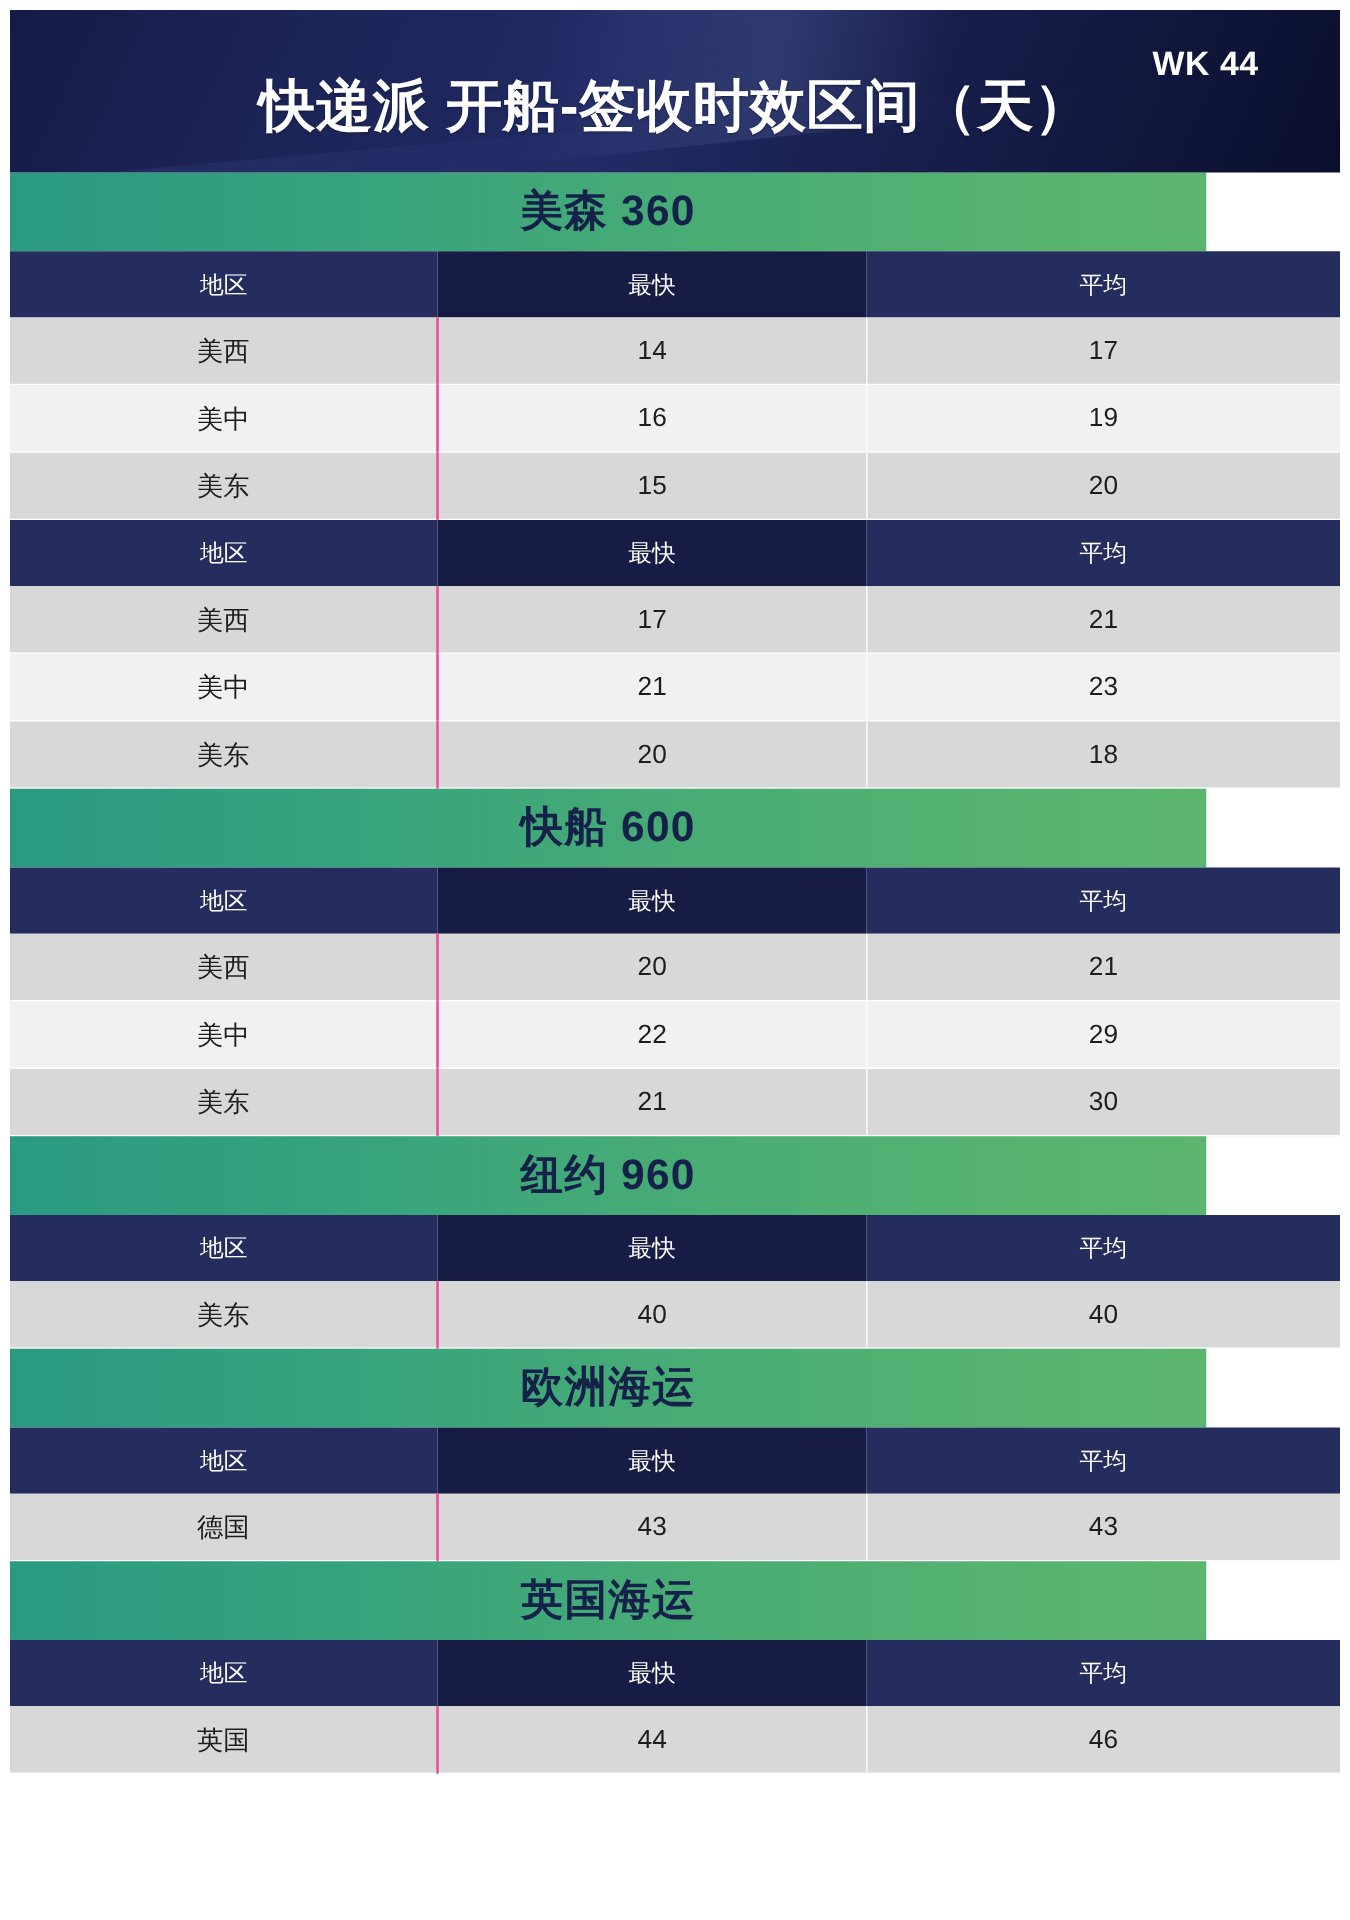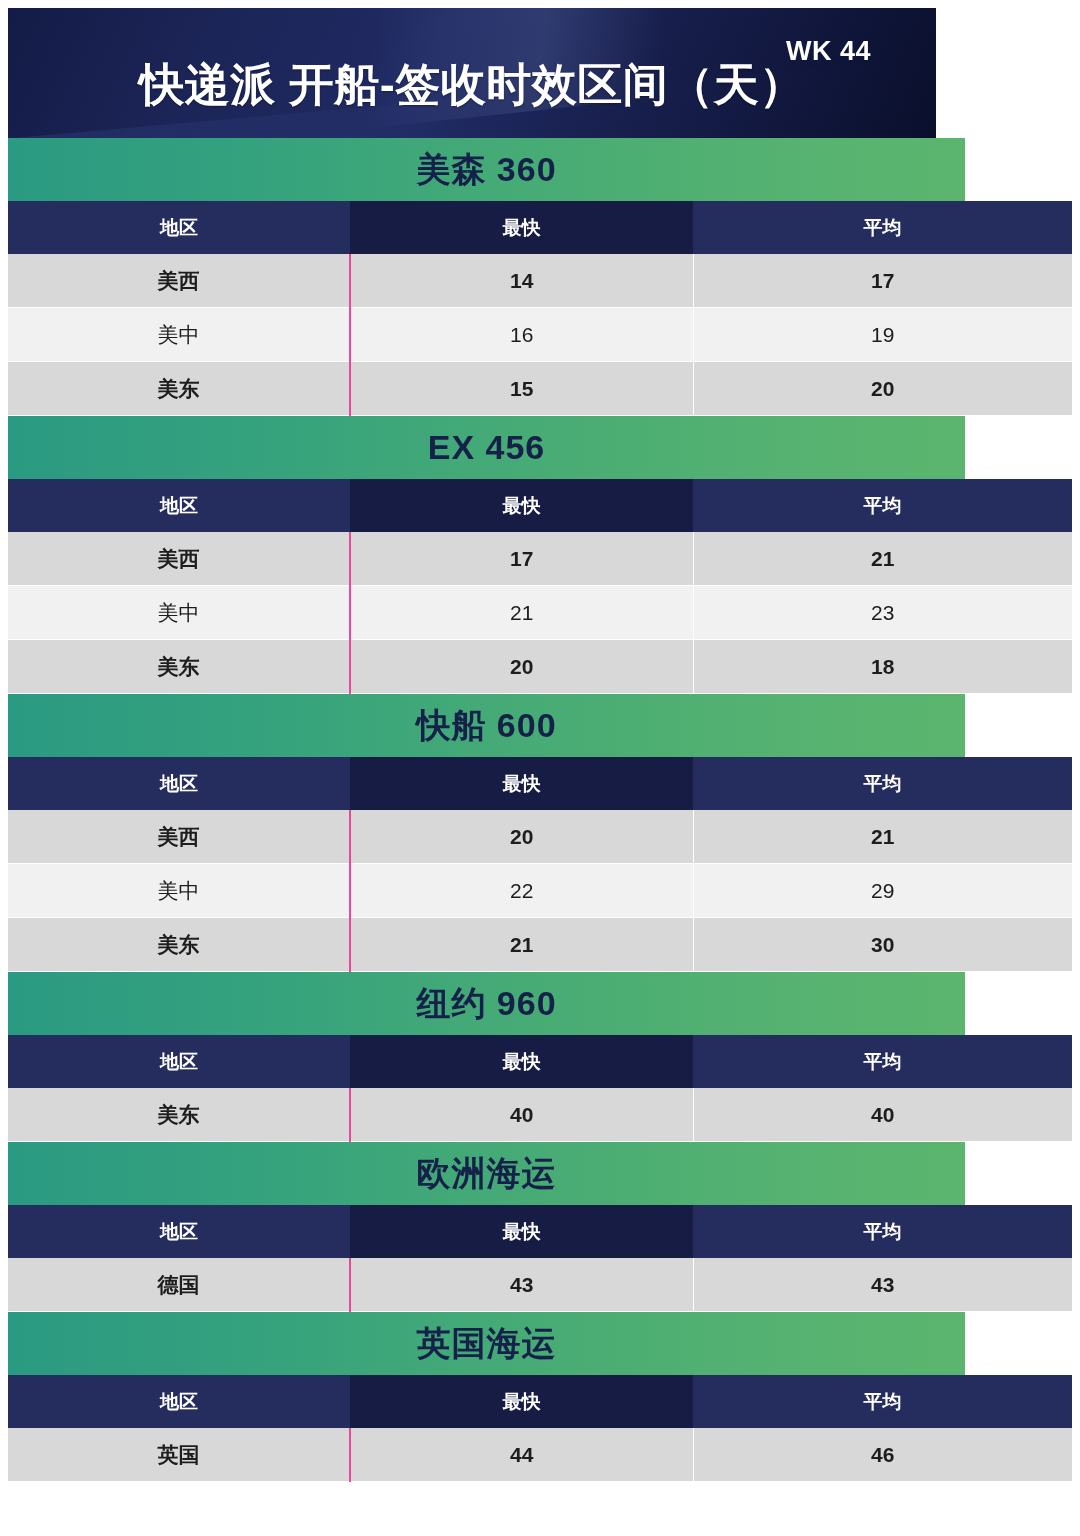--- a/index.html
+++ b/index.html
@@ -19,21 +19,21 @@
     width: 1080px;
     height: 1536px;
     background: #ffffff;
     box-sizing: border-box;
     padding: 8px 8px 0 8px;
   }
 
   
   .banner {
     position: relative;
-    width: 928px;
+    width: 1064px;
     height: 130px;
     overflow: hidden;
     background: linear-gradient(115deg, #131b46 0%, #1c2557 22%, #202a63 45%, #161d49 70%, #0a0f2c 100%);
   }
   .banner-streak {
     position: absolute;
     left: -10%;
     top: -40%;
     width: 130%;
     height: 120%;
@@ -97,38 +97,38 @@
     border-collapse: collapse;
     table-layout: fixed;
   }
   table.grid col.c-region { width: 342px; }
   table.grid col.c-fast   { width: 343px; }
   table.grid col.c-avg    { width: 379px; }
 
   thead th {
     height: 53px;
     font-size: 19px;
-    font-weight: bold;
+    font-weight: normal;
     color: #ffffff;
     background: #252c5e;
     padding: 0;
     border: none;
   }
   thead th.mid { background: #171c45; }
 
   tbody td {
     height: 53px;
     font-size: 21px;
     color: #1d1d1d;
     text-align: center;
     padding: 0;
     border: none;
     border-bottom: 1px solid #ffffff;
   }
-  tbody tr.odd  td { background: #d8d8d8; font-weight: bold; }
+  tbody tr.odd  td { background: #d8d8d8; }
   tbody tr.even td { background: #f1f1f1; }
   tbody td.sep-l { border-left: 2px solid #ec4899; }
   tbody td.sep-r { border-left: 1px solid #ffffff; }
 </style>
 </head>
 <body>
 
 <div id="page">
 
   <div class="banner">
@@ -167,21 +167,20 @@
             </tr>
             <tr class="odd">
               <td>美东</td>
               <td class="sep-l">15</td>
               <td class="sep-r">20</td>
             </tr>
           </tbody>
         </table>
       </div>
       <div class="section">
-        <div class="section-title">EX 456</div>
         <table class="grid">
           <colgroup>
             <col class="c-region">
             <col class="c-fast">
             <col class="c-avg">
           </colgroup>
           <thead>
             <tr>
               <th>地区</th>
               <th class="mid">最快</th>

